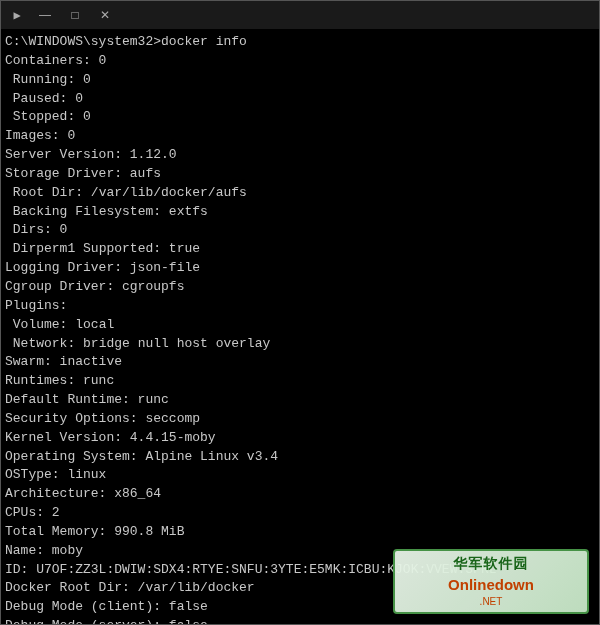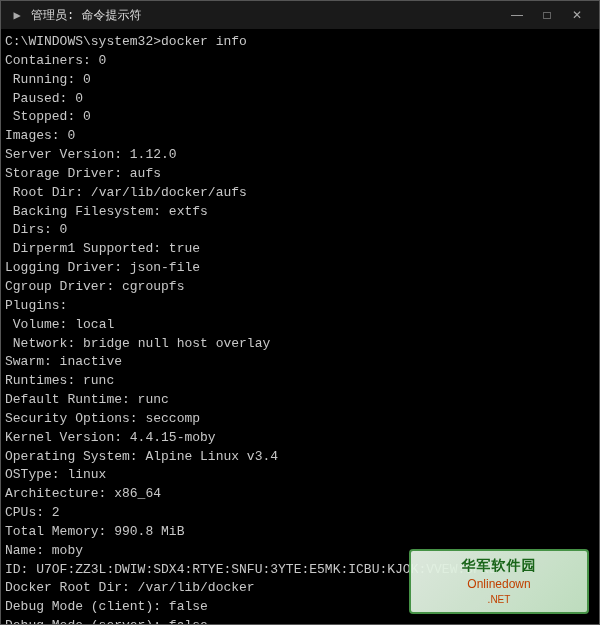--- a/index.html
+++ b/index.html
@@ -82,21 +82,21 @@
       word-break: break-all;
       color: #c8c8c8;
       font-family: 'Courier New', Courier, monospace;
       font-size: 13px;
     }
 
     .watermark {
       position: absolute;
       bottom: 10px;
       right: 10px;
-      width: 180px;
+      width: 196px;
       height: 65px;
       background: linear-gradient(135deg, #e8f4e8, #c8e8c8);
       border: 2px solid #4a9a4a;
       border-radius: 4px;
       display: flex;
       flex-direction: column;
       align-items: center;
       justify-content: center;
       padding: 4px;
       opacity: 0.95;
@@ -105,40 +105,39 @@
     .watermark-line1 {
       color: #1a6a1a;
       font-size: 14px;
       font-weight: bold;
       font-family: Arial, sans-serif;
       letter-spacing: 1px;
     }
 
     .watermark-line2 {
       color: #cc4400;
-      font-size: 12px;
-      font-weight: normal;
+      font-size: 15px;
+      font-weight: bold;
       font-family: Arial, sans-serif;
     }
 
     .watermark-line3 {
       color: #cc4400;
       font-size: 10px;
       font-family: Arial, sans-serif;
     }
   </style>
 </head>
 <body>
 
 <div class="window">
   <div class="title-bar">
     <div class="title-bar-icon">
       <span>▶</span>
     </div>
-    <div class="title-bar-text">管理员: 命令提示符</div>
     <div class="title-bar-controls">
       <button class="title-bar-btn">—</button>
       <button class="title-bar-btn">□</button>
       <button class="title-bar-btn close">✕</button>
     </div>
   </div>
 
   <div class="terminal">
     <pre>C:\WINDOWS\system32&gt;docker info
 Containers: 0

